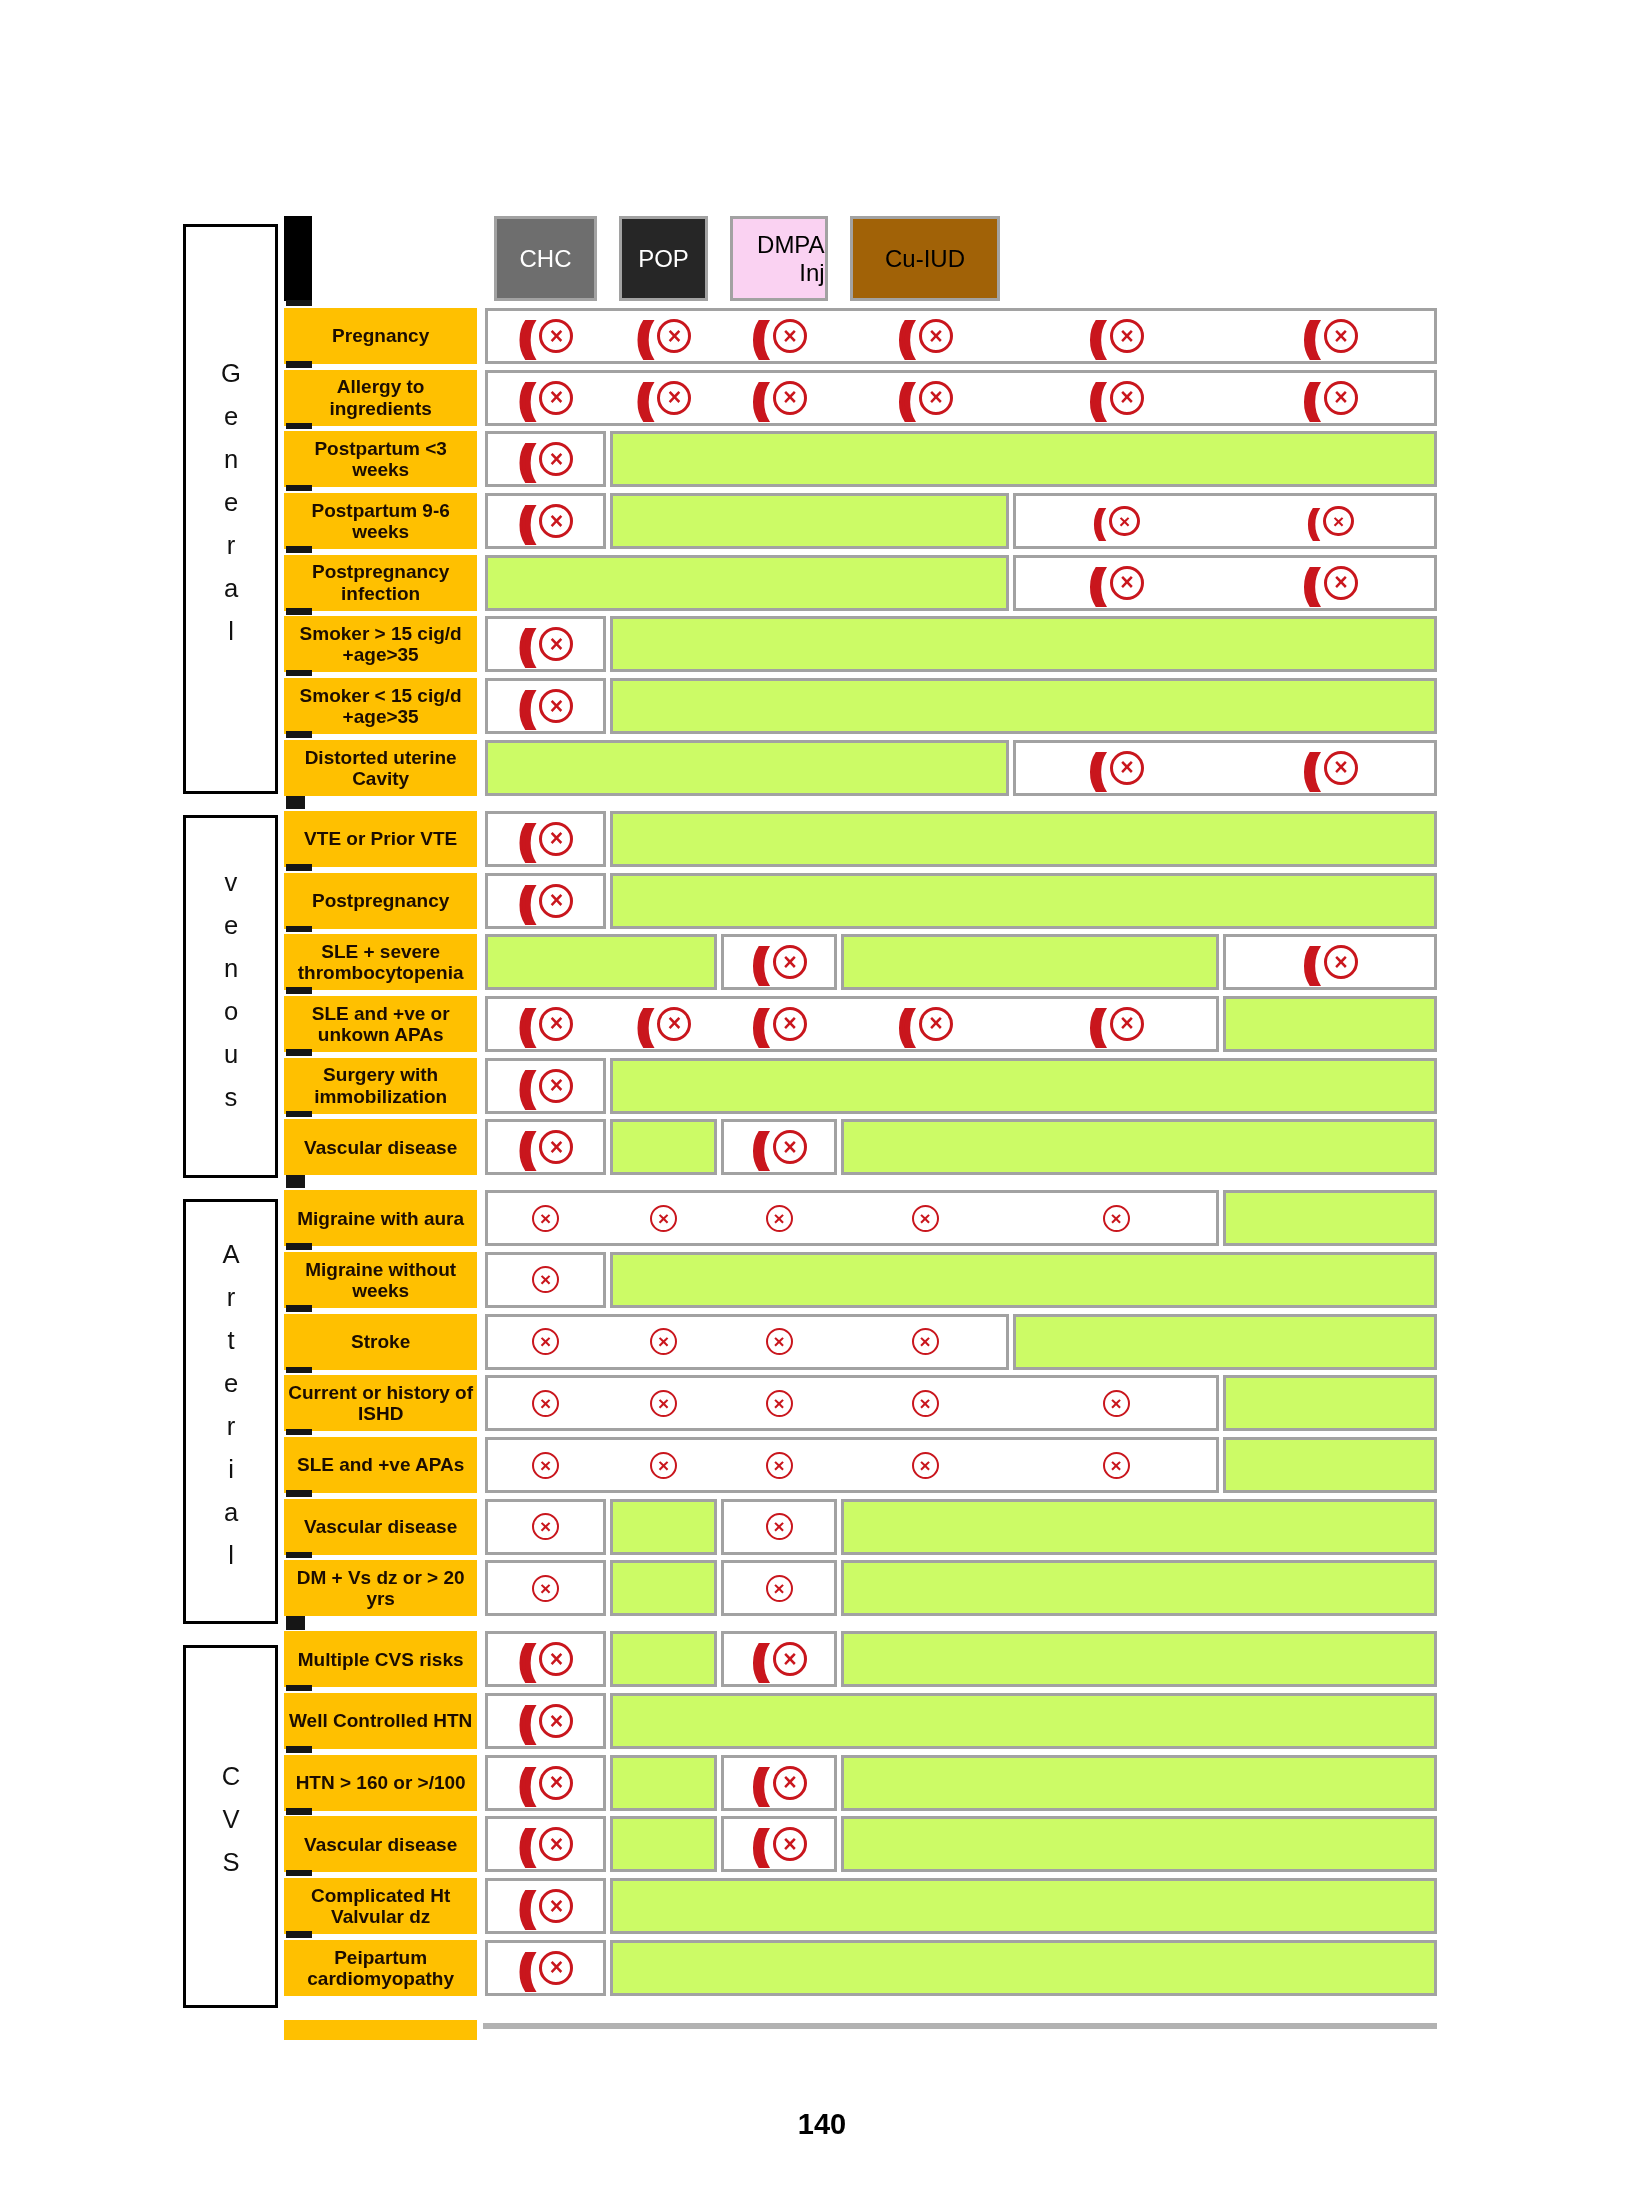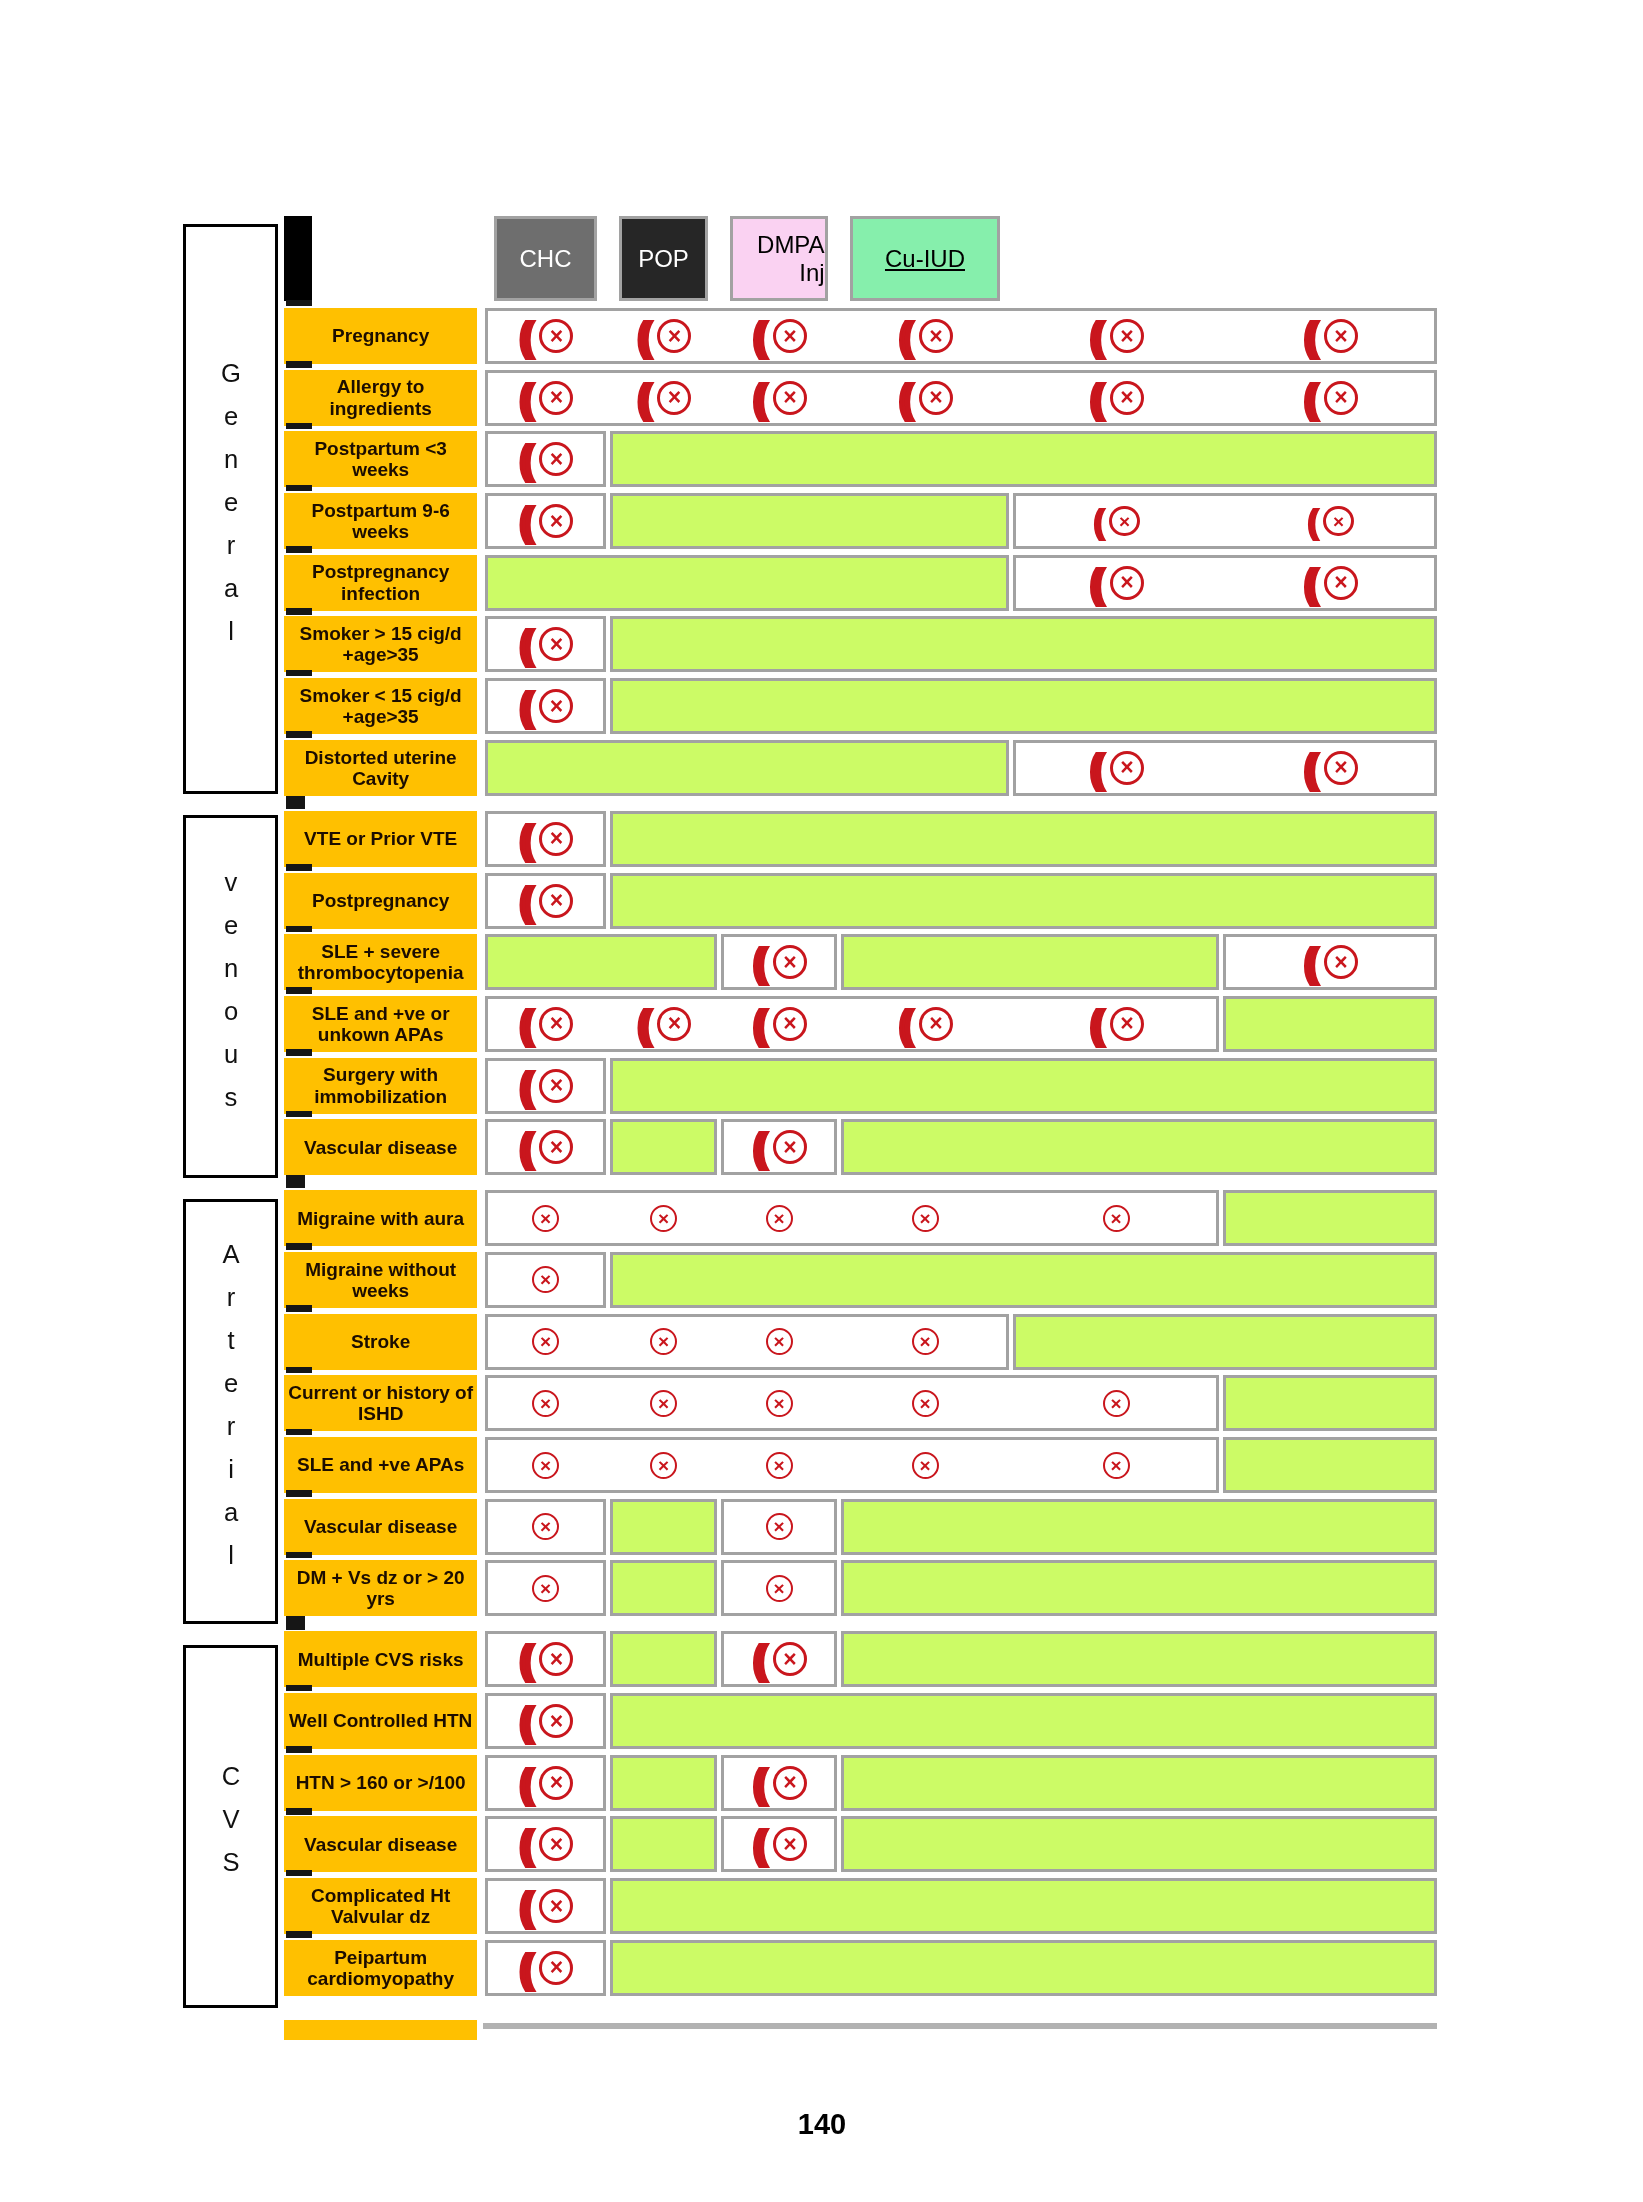--- a/index.html
+++ b/index.html
@@ -72,21 +72,21 @@
       <div class="hcell">
         <div class="hbox" style="background: rgb(110, 110, 110); color: rgb(255, 255, 255);">CHC</div>
       </div>
       <div class="hcell">
         <div class="hbox" style="background: rgb(38, 38, 38); color: rgb(255, 255, 255);">POP</div>
       </div>
       <div class="hcell">
         <div class="hbox" style="background: rgb(250, 210, 242); color: rgb(0, 0, 0);">DMPA Inj</div>
       </div>
       <div class="hcell">
-        <div class="hbox" style="background: #86efac; color: rgb(0, 0, 0); text-decoration: underline;">Cu-IUD</div>
+        <div class="hbox" style="background: #a16207; color: rgb(0, 0, 0);">Cu-IUD</div>
       </div>
     </div>
 
   <div class="rows" id="rows">
       <div class="row cols">
         <div class="rlabel">Pregnancy</div>
         <div class="bar w" style="grid-column: 2 / 8;"></div>
         <div class="symcell" style="grid-column: 2 / 3;">
           <div class="sym">
             <span class="arcs">(((</span>

